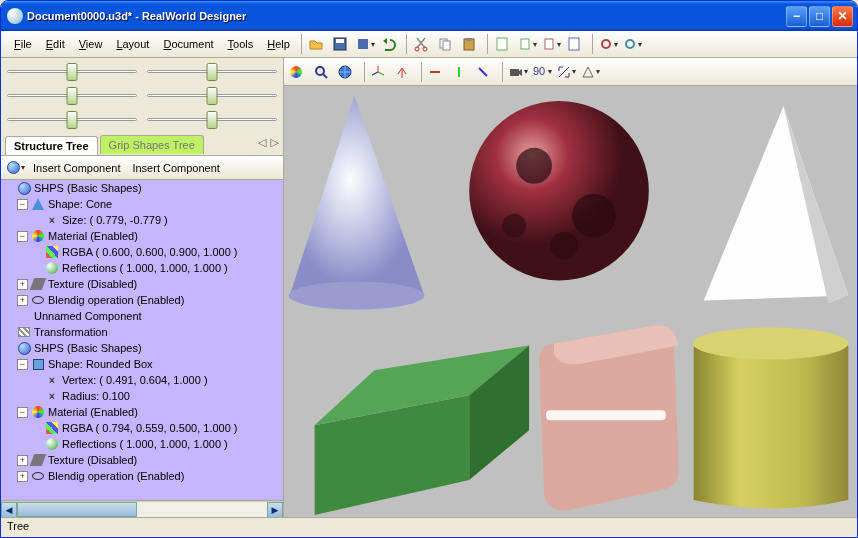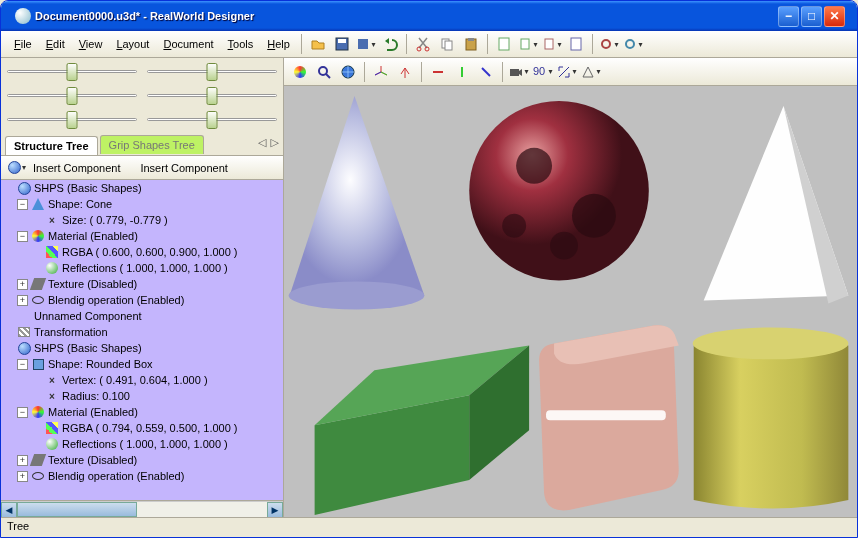--- a/index.html
+++ b/index.html
@@ -1,49 +1,49 @@
 <!DOCTYPE html>
 <html><head>
 <meta charset="utf-8">
 <style>
 * { box-sizing: border-box; margin: 0; padding: 0; font-family: Tahoma, sans-serif; font-size: 11px; }
 body { width: 858px; height: 538px; background: #ece9d8; overflow: hidden; }
 
 .window { width: 858px; height: 538px; display: flex; flex-direction: column; border: 1px solid #0831d9; border-radius: 8px 8px 0 0; overflow: hidden; position: relative; }
 
-.titlebar { height: 30px; background: linear-gradient(to bottom, #3c92ff 0%, #0855dd 10%, #0855dd 90%, #0734b3 100%); display: flex; align-items: center; padding: 0 12px; color: white; font-size: 13px; }
+.titlebar { height: 30px; background: linear-gradient(to bottom, #3c92ff 0%, #0855dd 10%, #0855dd 90%, #0734b3 100%); display: flex; align-items: center; padding: 0 4px; color: white; font-size: 13px; }
 .titlebar .app-icon { width: 16px; height: 16px; margin: 0 4px 0 2px; background: radial-gradient(circle at 30% 30%, #fff, #8bc); border-radius: 50%; }
 .titlebar .title { flex: 1; font-weight: bold; text-shadow: 1px 1px 1px #003; }
 .win-btn { width: 21px; height: 21px; margin-left: 2px; border-radius: 3px; border: 1px solid #fff5; display: flex; align-items: center; justify-content: center; font-weight: bold; color: white; font-size: 12px; }
 .win-min, .win-max { background: linear-gradient(to bottom, #5aa0ff, #1a5fd0); }
 .win-close { background: linear-gradient(to bottom, #ff7a4a, #d9290a); }
 
 .menubar { height: 27px; background: linear-gradient(to bottom, #fff, #ece9d8); display: flex; align-items: center; border-bottom: 1px solid #aca899; padding: 0 6px; }
 .menubar .menu-item { padding: 2px 7px; cursor: default; }
 .menubar .menu-item u { text-decoration: underline; }
 .menubar .sep { width: 1px; height: 20px; background: #aca899; margin: 0 4px; }
-.tb-btn { width: 22px; height: 22px; margin: 0 1px; border: 1px solid transparent; display: flex; align-items: center; justify-content: center; border-radius: 3px; }
+.tb-btn { width: 22px; height: 22px; margin: 0 1px; border: 1px solid transparent; display: flex; align-items: center; border-radius: 3px; }
 .tb-arrow::after { content: "▾"; font-size: 8px; margin-left: 1px; color: #333; }
 
 .work { flex: 1; display: flex; background: #ece9d8; min-height: 0; }
 
 .left { width: 283px; display: flex; flex-direction: column; border-right: 1px solid #aca899; }
 
 .sliders { padding: 4px 6px 6px; display: grid; grid-template-columns: 1fr 1fr; gap: 6px 10px; }
 .slider { height: 18px; position: relative; }
 .slider .track { position: absolute; left: 0; right: 0; top: 8px; height: 3px; background: #fff; border: 1px solid #999; border-radius: 2px; }
 .slider .thumb { position: absolute; top: 1px; left: 50%; transform: translateX(-50%); width: 11px; height: 18px; background: linear-gradient(to bottom, #fdfdfb, #b9d28f); border: 1px solid #6f8b3d; border-radius: 2px; }
 
 .tabbar { height: 22px; display: flex; align-items: center; padding: 0 4px; border-bottom: 1px solid #aca899; position: relative; background:#ece9d8; }
 .tab { padding: 3px 8px; border: 1px solid #aca899; border-bottom: none; background: #bef264; margin-right: 2px; border-radius: 3px 3px 0 0; font-size: 11px; color:#777; }
 .tab.active { background: #fff; font-weight: bold; color:#000; position: relative; top: 1px; }
 .tabnav { position: absolute; right: 4px; top: 2px; font-size: 10px; color: #555; display:flex; gap:4px; }
 
 .actionbar { height: 24px; background: linear-gradient(to bottom, #fff, #ece9d8); display: flex; align-items: center; border-bottom: 1px solid #aca899; padding: 0 4px; }
-.actionbar .lbl { margin-left: 4px; margin-right: 16px; cursor: default; }
+.actionbar .lbl { margin-left: 4px; margin-right: 8px; cursor: default; }
 
 .tree { flex: 1; background: #c4b5fd; overflow: auto; border-bottom: 1px solid #aca899; }
 .node { display: flex; align-items: center; height: 16px; padding-left: 4px; white-space: nowrap; }
 .node .exp { width: 11px; height: 11px; border: 1px solid #888; background: #fff; font-size: 9px; line-height: 9px; text-align: center; margin-right: 3px; color: #333; }
 .node .noexp { width: 11px; margin-right: 3px; }
 .node .ic { width: 14px; height: 14px; margin-right: 3px; display:flex; align-items:center; justify-content:center; }
 .d0{padding-left:2px}.d1{padding-left:16px}.d2{padding-left:30px}
 
 .hscroll { height: 16px; background: #ece9d8; display: flex; border-top:1px solid #ccc;}
 .hscroll .arr { width: 16px; height: 16px; background: linear-gradient(#cde,#9bd); border: 1px solid #7a9; font-size:9px; display:flex;align-items:center;justify-content:center;color:#036;}

